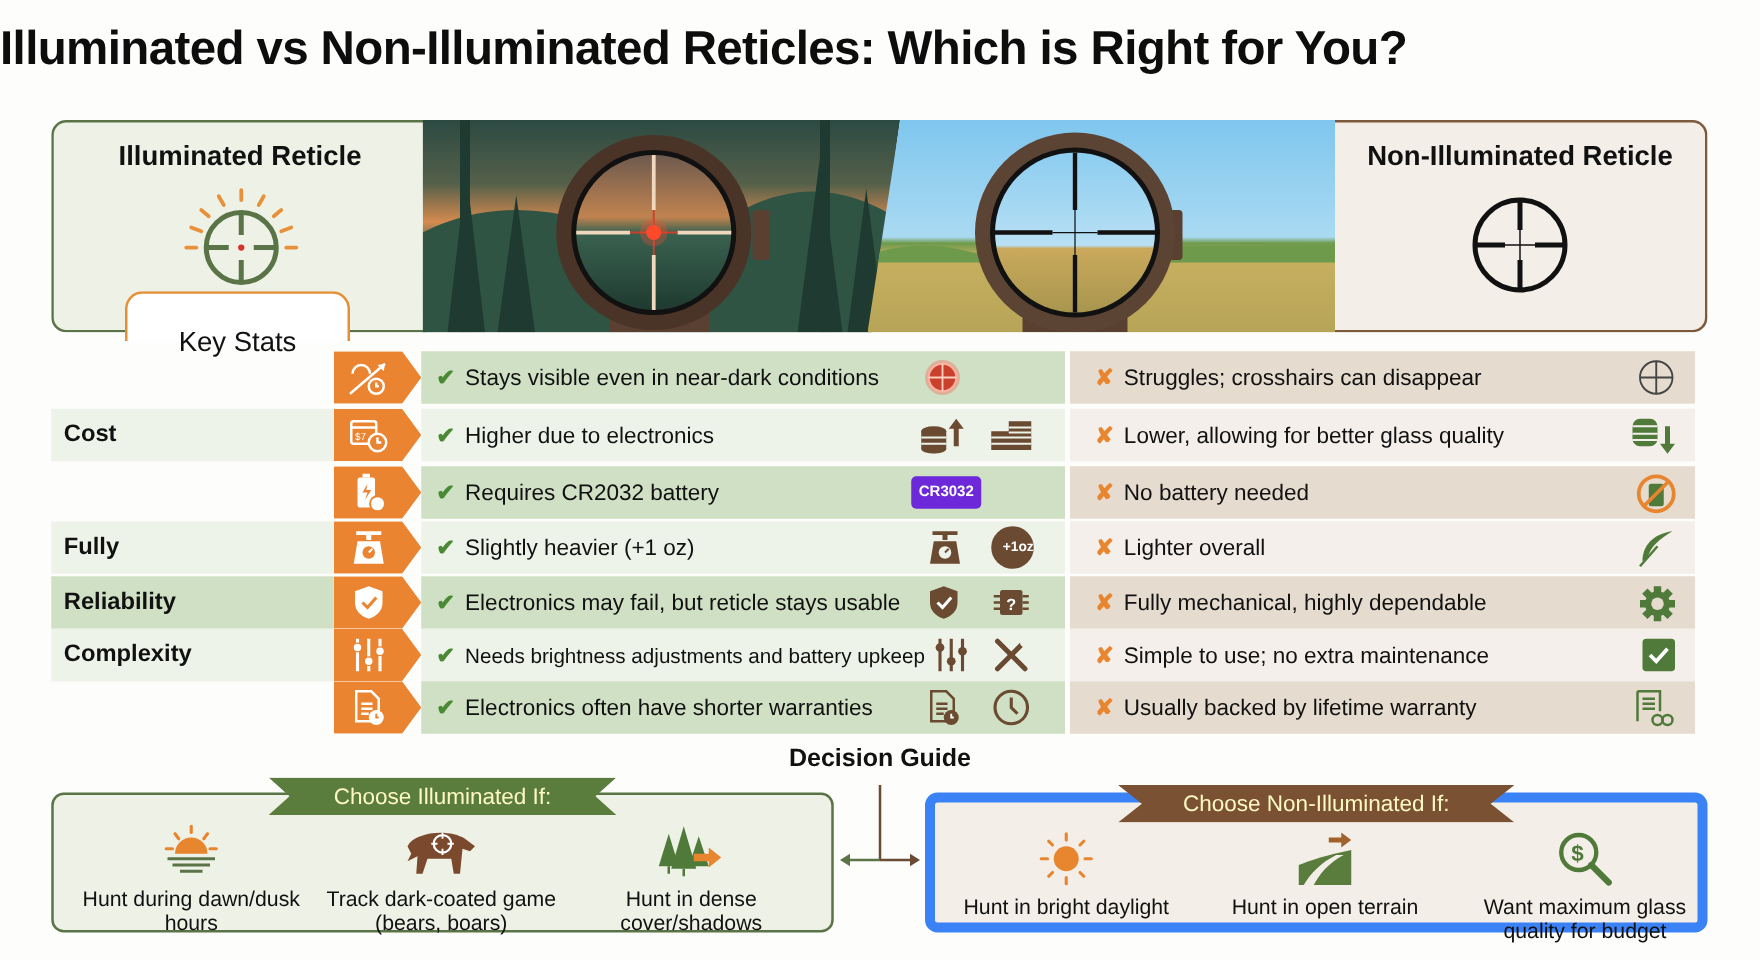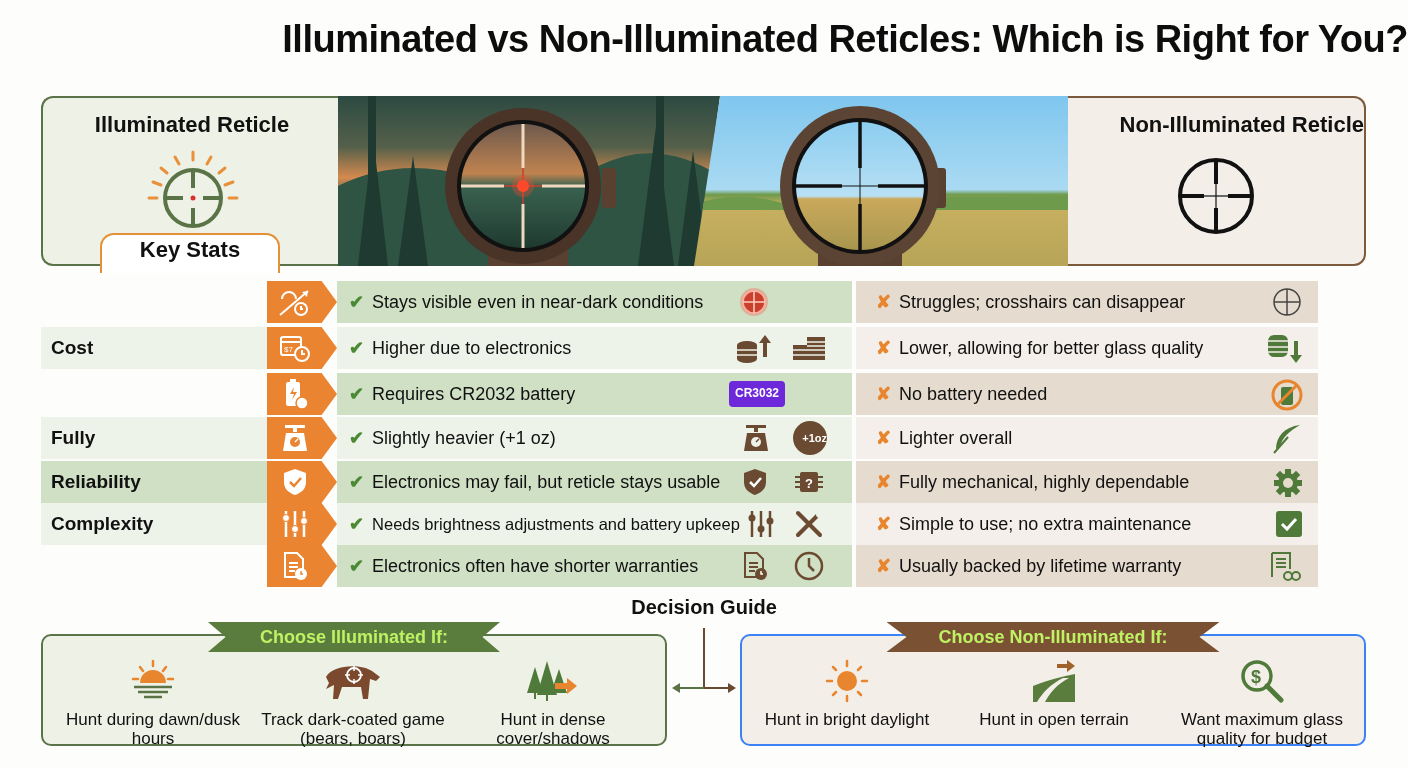--- a/index.html
+++ b/index.html
@@ -1,48 +1,48 @@
 <!DOCTYPE html>
 <html><head>
 <meta charset="utf-8">
 <style>
 *{box-sizing:border-box;margin:0;padding:0}
 body{width:1408px;height:768px;background:#fdfdfb;font-family:"Liberation Sans",sans-serif;position:relative;overflow:hidden;color:#111}
-.title{position:absolute;left:0;top:18px;width:1408px;text-align:right;font-size:38px;font-weight:bold;letter-spacing:-0.5px;color:#0d0d0d}
+.title{position:absolute;left:0;top:18px;width:1408px;text-align:left;font-size:38px;font-weight:bold;letter-spacing:-0.5px;color:#0d0d0d}
 
 .left-card{position:absolute;left:41px;top:96px;width:300px;height:170px;background:#eef2e6;border:2px solid #5a7447;border-radius:12px 0 0 12px;border-right:none}
 .left-card .hdr{position:absolute;top:14px;width:100%;text-align:center;font-size:22px;font-weight:bold}
 .left-card .ico{position:absolute;left:102px;top:50px}
-.keystats{position:absolute;left:100px;top:233px;width:180px;height:40px;background:#fff;border:2px solid #e39036;border-bottom:none;border-radius:14px 14px 0 0;text-align:center;font-size:22px;font-weight:bold;padding-top:2px}
+.keystats{position:absolute;left:100px;top:233px;width:180px;height:40px;background:#fff;border:2px solid #e39036;border-bottom:none;border-radius:14px 14px 0 0;text-align:center;font-size:22px;font-weight:normal;padding-top:26px}
 .scene{position:absolute;top:96px;height:170px;overflow:hidden}
 .scene-dusk{left:338px;width:382px;background:linear-gradient(#2c4a42 0%,#55604a 30%,#d58a4f 48%,#3f6a52 60%,#203b31 100%);clip-path:polygon(0 0,100% 0,94% 100%,0 100%)}
 .scene-day{left:694px;width:374px;background:linear-gradient(#7fc6ee 0%,#aadaf2 55%,#6d9a4b 58%,#c7b060 64%,#b7a457 100%);clip-path:polygon(7% 0,100% 0,100% 100%,0 100%)}
 .right-card{position:absolute;left:1068px;top:96px;width:298px;height:170px;background:#f3eee7;border:2px solid #7d5a3c;border-radius:0 12px 12px 0;border-left:none}
-.right-card .hdr{position:absolute;top:14px;width:100%;text-align:right;font-size:22px;font-weight:bold}
+.right-card .hdr{position:absolute;top:14px;width:100%;text-align:center;font-size:22px;font-weight:bold}
 .right-card .ico{position:absolute;left:108px;top:58px}
 
 .row{position:absolute;left:41px;width:1325px;height:42px}
 .row .label{position:absolute;left:0;top:0;width:226px;height:42px;padding-left:10px;font-weight:bold;font-size:19px;line-height:42px}
 .row .tag{position:absolute;left:226px;top:0;width:70px;height:42px;background:#ea8431;clip-path:polygon(0 0,78% 0,100% 50%,78% 100%,0 100%);display:flex;align-items:center;justify-content:center;padding-right:14px}
 .row .pro{position:absolute;left:296px;top:0;width:515px;height:42px;font-size:18px;line-height:42px;padding-left:12px}
 .row .pro-ico{position:absolute;top:6px}
-.row .con{position:absolute;left:815px;top:0;width:462px;height:42px;font-size:18px;line-height:42px;padding-left:20px}
+.row .con{position:absolute;left:815px;top:0;width:500px;height:42px;font-size:18px;line-height:42px;padding-left:20px}
 .row .con-ico{position:absolute;right:14px;top:6px}
 .odd .label,.odd .pro{background:#cfe0c4}
 .even .label,.even .pro{background:#eef3ea}
 .odd .con{background:#e6dbcf}
 .even .con{background:#f4efea}
 .check{color:#4b8a34;font-weight:bold;margin-right:8px}
 .cross{color:#e8852f;font-weight:bold;margin-right:8px}
 
 .dg-title{position:absolute;left:604px;top:596px;width:200px;text-align:center;font-weight:bold;font-size:20px}
 .box{position:absolute;top:634px;height:112px;border-radius:10px}
 .box-l{left:41px;width:626px;background:#eef2e6;border:2px solid #5a7447}
-.box-r{left:740px;width:626px;background:#f3eee7;border:2px solid #3b82f6}
-.ribbon{position:absolute;top:-14px;left:50%;transform:translateX(-50%);height:30px;padding:0 52px;color:#bef264;font-weight:bold;font-size:18px;line-height:30px;white-space:nowrap;clip-path:polygon(0 0,100% 0,94% 50%,100% 100%,0 100%,6% 50%)}
+.box-r{left:740px;width:626px;background:#f3eee7;border:8px solid #3b82f6}
+.ribbon{position:absolute;top:-14px;left:50%;transform:translateX(-50%);height:30px;padding:0 52px;color:#fef9c3;font-weight:normal;font-size:18px;line-height:30px;white-space:nowrap;clip-path:polygon(0 0,100% 0,94% 50%,100% 100%,0 100%,6% 50%)}
 .box-l .ribbon{background:#5a7c3d}
 .box-r .ribbon{background:#7a5233}
 .opt{position:absolute;top:20px;width:200px;text-align:center;font-size:17px;line-height:19px}
 .opt .oi{height:50px;display:flex;align-items:center;justify-content:center;margin-bottom:4px}
 </style>
 </head>
 <body>
 
 <div class="title">Illuminated vs Non-Illuminated Reticles: Which is Right for You?</div>
 

